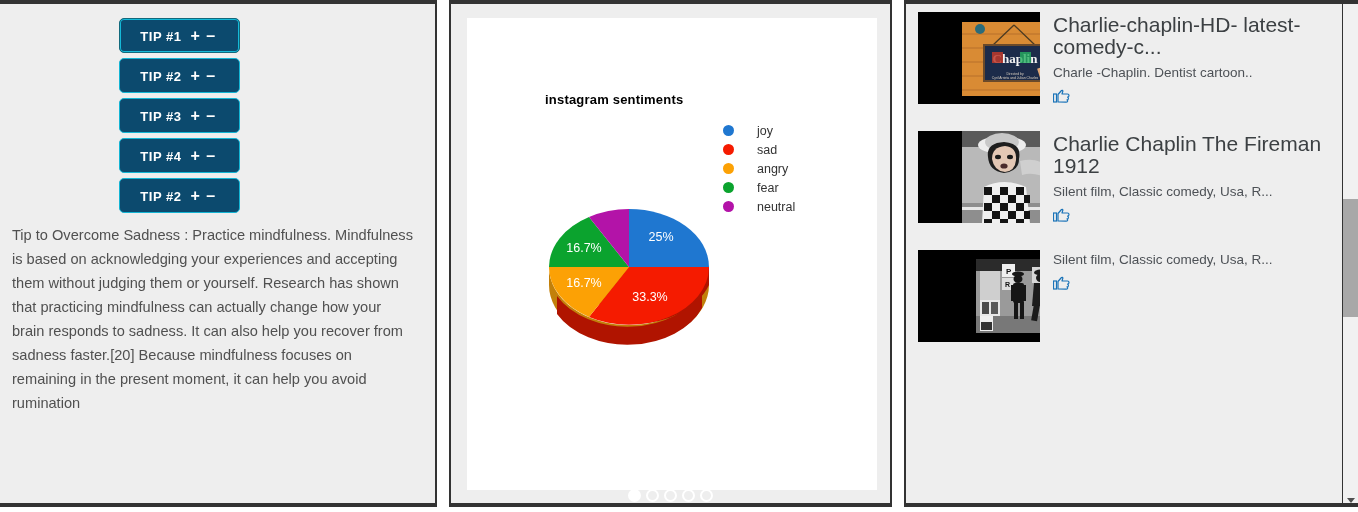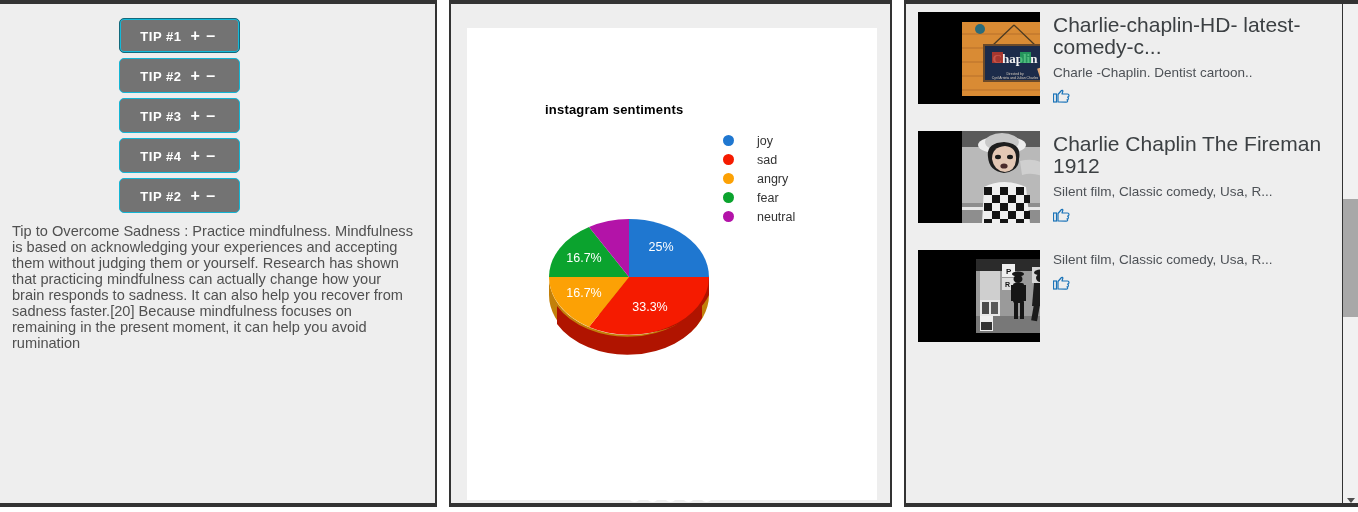--- a/index.html
+++ b/index.html
@@ -52,21 +52,21 @@
     position: absolute;
     left: 119px;
     top: 14px;
     width: 121px;
   }
   .tip-btn {
     display: block;
     width: 121px;
     height: 35px;
     margin-bottom: 5px;
-    background: #737373;
+    background: #0c4a6e;
     border: 1px solid #13b5d4;
     border-radius: 5px;
     color: #ffffff;
     font-size: 13px;
     font-weight: bold;
     letter-spacing: 0.5px;
     line-height: 33px;
     text-align: center;
     cursor: pointer;
     padding: 0;
@@ -79,30 +79,30 @@
   }
   .tip-btn .label { margin-right: 6px; }
   .tip-btn .sign  { font-size: 16px; font-weight: bold; margin: 0 3px; }
 
   .tip-text {
     position: absolute;
     left: 12px;
     top: 219px;
     width: 404px;
     font-size: 14.6px;
-    line-height: 16px;
+    line-height: 24px;
     color: #505050;
     font-family: "Liberation Sans", sans-serif;
   }
 
   
   .chart-card {
     position: absolute;
     left: 16px;
-    top: 24px;
+    top: 14px;
     width: 410px;
     height: 472px;
     background: #ffffff;
   }
   .chart-title {
     position: absolute;
     left: 78px;
     top: 74px;
     font-size: 13px;
     font-weight: bold;

